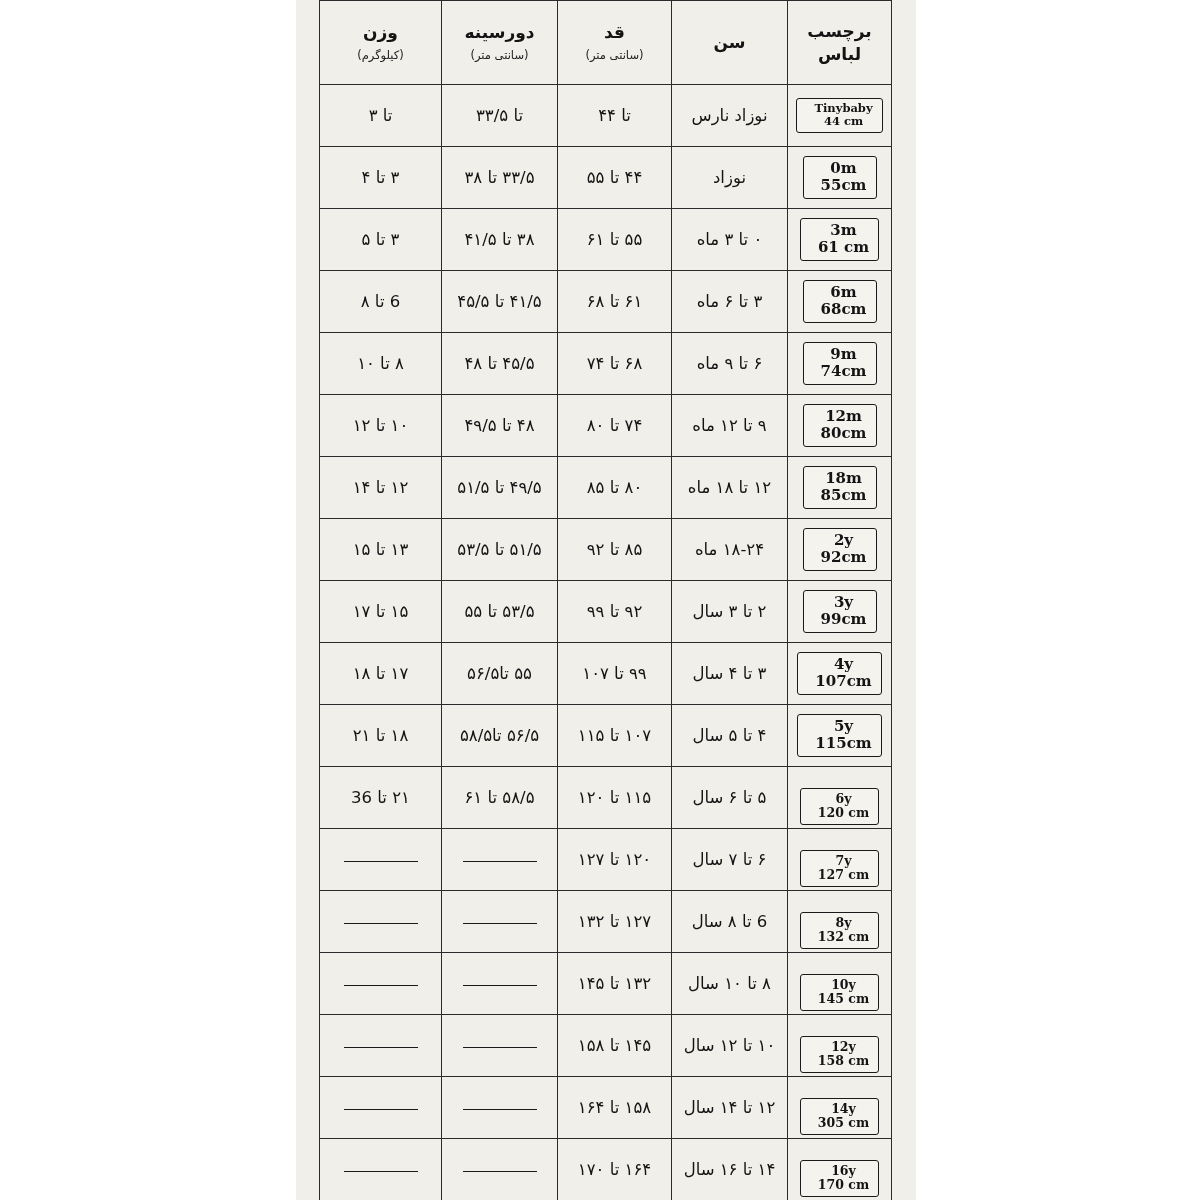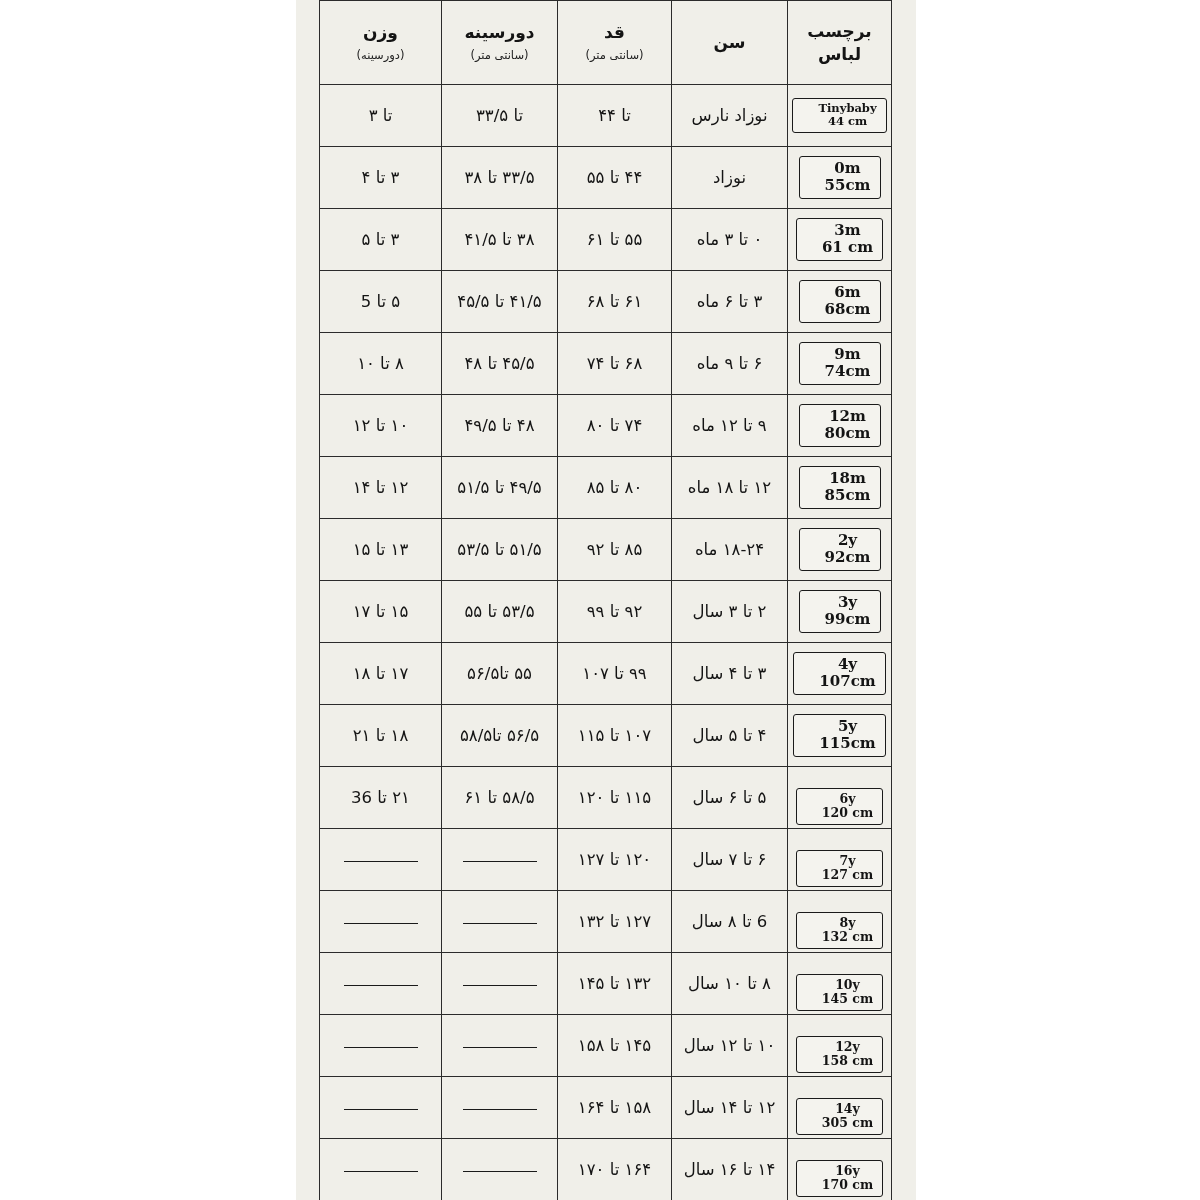--- a/index.html
+++ b/index.html
@@ -73,21 +73,21 @@
   tbody tr { height: 62px; }
   tbody td {
     font-size: 16.5px;
     color: #141414;
   }
   
   .chip {
     display: inline-block;
     border: 1.6px solid #1a1a1a;
     border-radius: 3px;
-    padding: 3px 9px 4px 25px;
+    padding: 3px 9px 4px 17px;
     line-height: 1.12;
     font-family: "DejaVu Serif", "Liberation Serif", serif;
     font-weight: bold;
     font-size: 15px;
     background: #f4f3ee;
     min-width: 46px;
     direction: ltr;
   }
   .chip .l1 { display: block; }
   .chip .l2 { display: block; }
@@ -127,21 +127,21 @@
           <th>
             <span>قد</span>
             <span class="unit">(سانتی متر)</span>
           </th>
           <th>
             <span>دورسینه</span>
             <span class="unit">(سانتی متر)</span>
           </th>
           <th>
             <span>وزن</span>
-            <span class="unit">(دورسینه)</span>
+            <span class="unit">(کیلوگرم)</span>
           </th>
         </tr>
       </thead>
       <tbody id="table-body">
           <tr>
             <td><span class="chip tiny"><span class="l1">Tinybaby</span><span class="l2">44 cm</span></span></td>
             <td><span>نوزاد نارس</span></td>
             <td><span>تا ۴۴</span></td>
             <td><span>تا ۳۳/۵</span></td>
             <td><span>تا ۳</span></td>
@@ -158,21 +158,21 @@
             <td><span>۰ تا ۳ ماه</span></td>
             <td><span>۵۵ تا ۶۱</span></td>
             <td><span>۳۸ تا ۴۱/۵</span></td>
             <td><span>۳ تا ۵</span></td>
           </tr>
           <tr>
             <td><span class="chip"><span class="l1">6m</span><span class="l2">68cm</span></span></td>
             <td><span>۳ تا ۶ ماه</span></td>
             <td><span>۶۱ تا ۶۸</span></td>
             <td><span>۴۱/۵ تا ۴۵/۵</span></td>
-            <td><span>۵ تا 5</span></td>
+            <td><span>6 تا ۸</span></td>
           </tr>
           <tr>
             <td><span class="chip"><span class="l1">9m</span><span class="l2">74cm</span></span></td>
             <td><span>۶ تا ۹ ماه</span></td>
             <td><span>۶۸ تا ۷۴</span></td>
             <td><span>۴۵/۵ تا ۴۸</span></td>
             <td><span>۸ تا ۱۰</span></td>
           </tr>
           <tr>
             <td><span class="chip"><span class="l1">12m</span><span class="l2">80cm</span></span></td>

